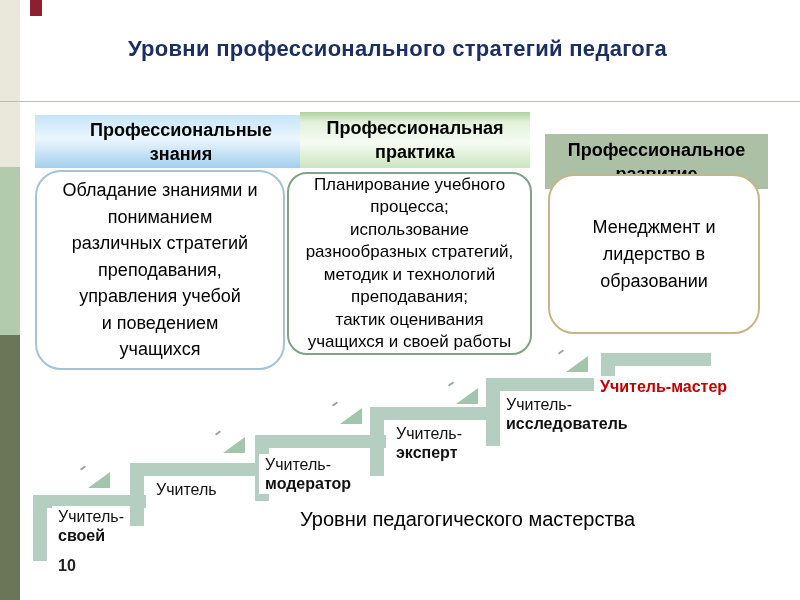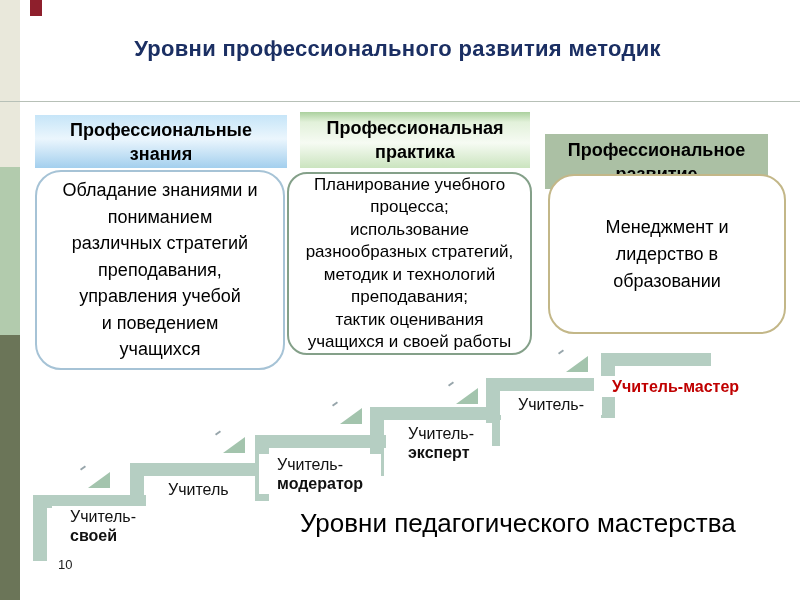--- a/index.html
+++ b/index.html
@@ -23,51 +23,51 @@
     color:var(--title-color,#1b2f63);letter-spacing:.3px;
   }
   .divider{position:absolute;left:0;top:101px;width:800px;height:1px;background:var(--divider,#b7c0b7);}
 
   
   .hdr{
     position:absolute;display:flex;align-items:center;justify-content:center;
     font-weight:bold;font-size:18px;line-height:24px;text-align:center;white-space:pre-line;
   }
   .hdr1{left:35px;top:115px;width:252px;height:53px;
-    background:linear-gradient(180deg,var(--header1-top,#c6e5f8) 0%,#ebf6fd 45%,var(--header1-bottom,#a3cfee) 100%);}
+    background:linear-gradient(180deg,var(--header1-top,#c6e5f8) 0%,#ebf6fd 45%,var(--header1-bottom,#a3cfee) 100%);padding-left:20px;}
   .hdr2{left:300px;top:112px;width:230px;height:56px;
     background:linear-gradient(180deg,#abd09e 0%,#e2f1da 18%,#f6fbf3 55%,var(--header2-bottom,#cbe4bf) 100%);}
   .hdr3{left:545px;top:110px;width:223px;height:55px;background:var(--header3-bg,#abc0a4);margin-top:24px;}
 
   .box{
     position:absolute;background:#fff;box-sizing:border-box;
     display:flex;align-items:center;justify-content:center;
     text-align:center;white-space:pre-line;
   }
   .box1{left:35px;top:170px;width:250px;height:200px;border:2px solid var(--box1-border,#a6c3d6);border-radius:26px;font-size:18px;line-height:26.5px;}
   .box2{left:287px;top:172px;width:245px;height:183px;border:2px solid var(--box2-border,#84a089);border-radius:20px;font-size:17px;line-height:22.5px;}
-  .box3{left:548px;top:174px;width:238px;height:160px;border:2px solid var(--box3-border,#c3b788);border-radius:26px;font-size:18px;line-height:27px;}
+  .box3{left:548px;top:174px;width:212px;height:160px;border:2px solid var(--box3-border,#c3b788);border-radius:26px;font-size:18px;line-height:27px;}
 
   
   .bar{position:absolute;background:var(--stair-bar,#b5cec2);z-index:1;}
   .h1{left:33px;top:495px;width:113px;height:13px;}
   .v1{left:33px;top:495px;width:14px;height:66px;}
   .h2{left:130px;top:463px;width:140px;height:13px;}
   .v2{left:130px;top:463px;width:14px;height:63px;}
   .h3{left:255px;top:435px;width:131px;height:13px;}
   .v3{left:255px;top:435px;width:14px;height:66px;}
   .h4{left:370px;top:407px;width:131px;height:13px;}
   .v4{left:370px;top:407px;width:14px;height:69px;}
   .h5{left:486px;top:378px;width:130px;height:13px;}
   .v5{left:486px;top:378px;width:14px;height:68px;}
   .h6{left:601px;top:353px;width:110px;height:13px;}
   .v6{left:601px;top:353px;width:14px;height:65px;}
 
   .step-label{
-    position:absolute;z-index:2;background:#ffffff;padding:1px 18px;
+    position:absolute;z-index:2;background:#ffffff;padding:1px 6px;
     font-size:16px;line-height:19px;color:#111;
   }
   .step-label .l2{font-weight:bold;display:block;}
   .lbl1{left:52px;top:506px;}
   .lbl2{left:150px;top:479px;text-align:center;}
   .lbl3{left:259px;top:454px;}
   .lbl4{left:390px;top:423px;}
   .lbl5{left:500px;top:394px;}
   .lbl6{left:594px;top:376px;color:var(--master-red,#c00000);font-weight:bold;}
 
@@ -75,32 +75,32 @@
     position:absolute;width:0;height:0;z-index:0;
     border-left:22px solid transparent;
     border-bottom:16px solid var(--stair-triangle,#a3c4ad);
   }
   .t1{left:88px;top:472px;} .t2{left:223px;top:437px;} .t3{left:340px;top:408px;}
   .t4{left:456px;top:388px;} .t5{left:566px;top:356px;}
   .dash{position:absolute;width:6px;height:2px;background:#97a5ab;transform:rotate(-35deg);z-index:0;}
   .d1{left:80px;top:467px;} .d2{left:215px;top:432px;} .d3{left:332px;top:403px;}
   .d4{left:448px;top:383px;} .d5{left:558px;top:351px;}
 
-  .caption{position:absolute;left:300px;top:508px;width:470px;font-size:26px;color:#000;}
-  .page-num{position:absolute;left:58px;top:557px;font-size:13px;color:#222;}
+  .caption{position:absolute;left:300px;top:508px;width:470px;font-size:20px;color:#000;}
+  .page-num{position:absolute;left:58px;top:557px;font-size:16px;color:#222;font-weight:bold;}
 </style>
 </head>
 <body>
 
 <div class="stripe beige"></div>
 <div class="stripe green"></div>
 <div class="stripe olive"></div>
 <div class="accent-red"></div>
 
-<div class="title">Уровни профессионального развития методик</div>
+<div class="title">Уровни профессионального стратегий педагога</div>
 <div class="divider"></div>
 
 <div class="hdr hdr1">Профессиональные
 знания</div>
 <div class="hdr hdr2">Профессиональная
 практика</div>
 <div class="hdr hdr3">Профессиональное
 развитие</div>
 
 <div class="box box1">Обладание знаниями и
@@ -156,19 +156,20 @@
 <div class="step-label lbl3">
   <span class="l1">Учитель-</span>
   <span class="l2">модератор</span>
 </div>
 <div class="step-label lbl4">
   <span class="l1">Учитель-</span>
   <span class="l2">эксперт</span>
 </div>
 <div class="step-label lbl5">
   <span class="l1">Учитель-</span>
+  <span class="l2">исследователь</span>
 </div>
 <div class="step-label lbl6">
   <span class="l1">Учитель-мастер</span>
 </div>
 
 <div class="caption">Уровни педагогического мастерства</div>
 <div class="page-num">10</div>
 
 </body></html>

